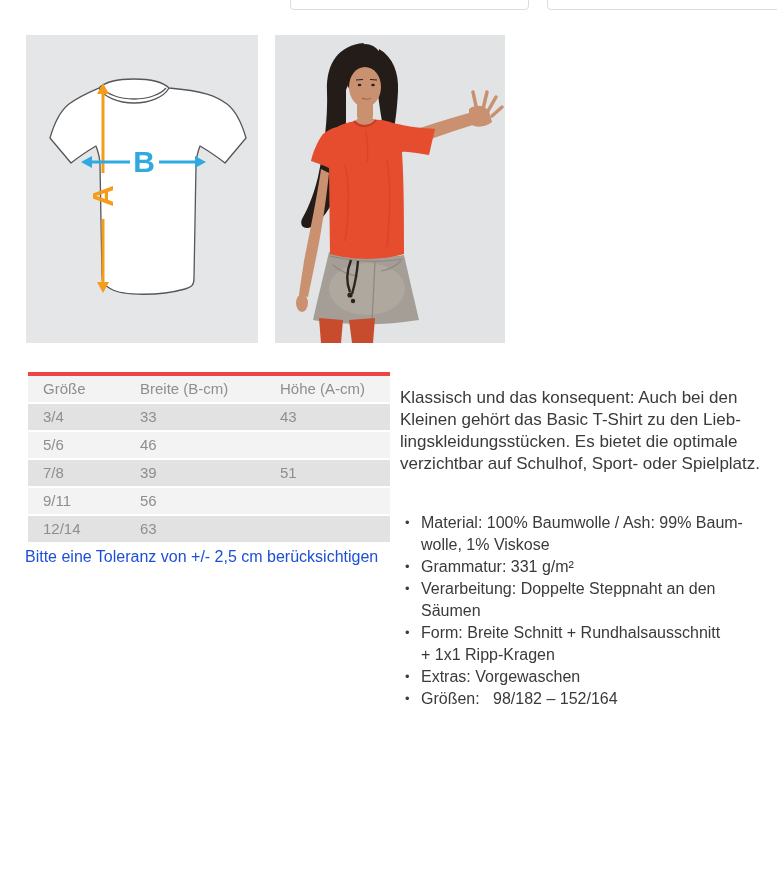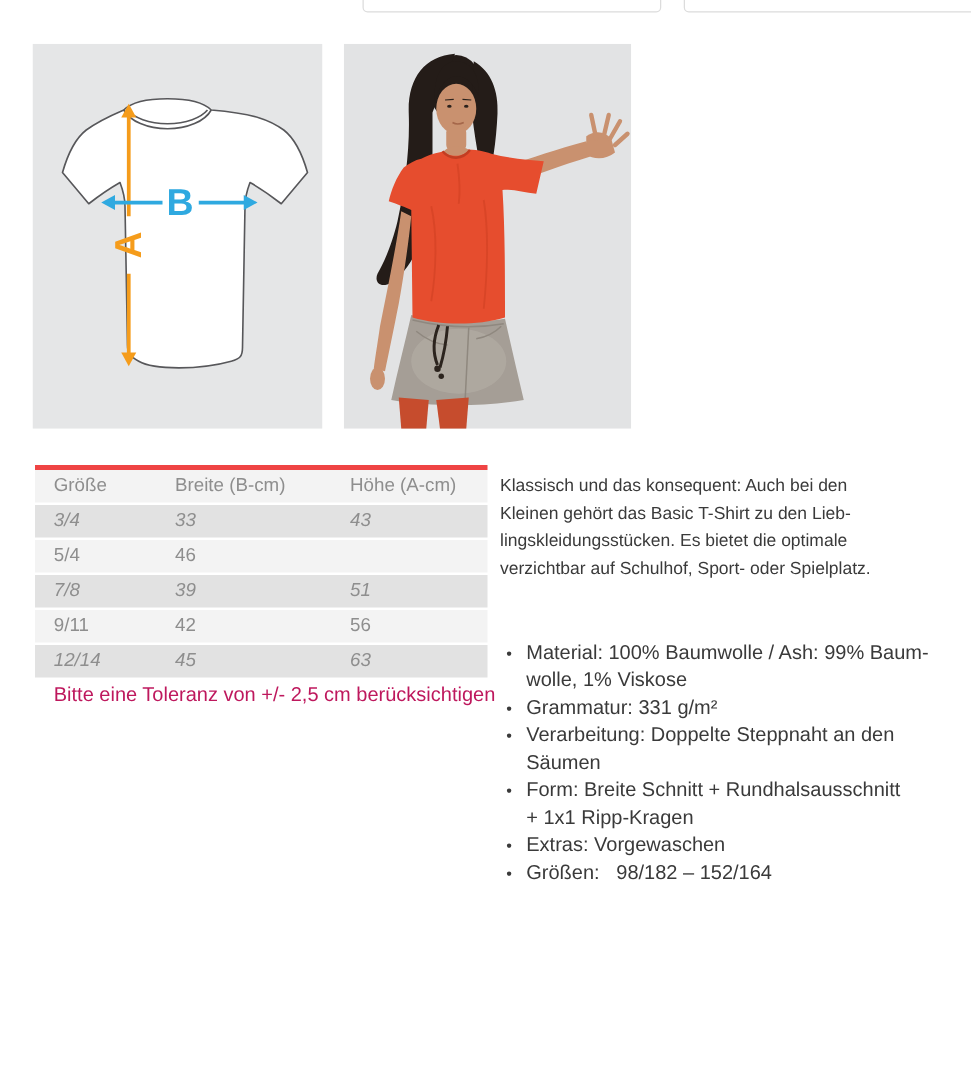--- a/index.html
+++ b/index.html
@@ -12,24 +12,24 @@
   .cutoff.c2{left:547px;width:234px;}
   .panel{position:absolute;top:35px;}
   .panel.diagram{left:26px;width:232px;height:308px;}
   .panel.photo{left:275px;width:230px;height:308px;}
   svg{display:block;}
   svg text{font-family:"Liberation Sans","DejaVu Sans",sans-serif;}
   
   .size-table{position:absolute;left:28px;top:372px;width:362px;border-top:4px solid #ef4444;}
   .trow{display:grid;grid-template-columns:97px 140px 110px;height:26px;line-height:26px;
         padding-left:15px;font-size:15px;color:#8e8e8e;margin-bottom:2px;background:#f3f3f3;}
-  .trow.dark{background:#e2e2e2;font-style:italic;}
-  .tolerance{position:absolute;left:25px;top:548px;font-size:16px;color:#be185d;margin-left:18px;}
+  .trow.dark{background:#e2e2e2;}
+  .tolerance{position:absolute;left:25px;top:548px;font-size:16px;color:#1d4ed8;}
   
-  .desc{position:absolute;left:400px;top:377px;width:377px;font-size:14px;line-height:22px;}
+  .desc{position:absolute;left:400px;top:387px;width:377px;font-size:17px;line-height:22px;}
   .dline{display:block;white-space:pre-wrap;}
   .features{position:absolute;left:405px;top:512px;width:372px;font-size:16px;line-height:22px;}
   .feat{display:flex;}
   .feat .dot{width:16px;font-size:13px;flex:none;}
   .fl{display:block;white-space:pre-wrap;}
 </style>
 </head>
 <body>
 
 <div class="page">
@@ -146,36 +146,34 @@
       <span>Größe</span>
       <span>Breite (B-cm)</span>
       <span>Höhe (A-cm)</span>
     </div>
     <div class="trow dark">
       <span>3/4</span>
       <span>33</span>
       <span>43</span>
     </div>
     <div class="trow">
-      <span>5/4</span>
+      <span>5/6</span>
       <span>46</span>
     </div>
     <div class="trow dark">
       <span>7/8</span>
       <span>39</span>
       <span>51</span>
     </div>
     <div class="trow">
       <span>9/11</span>
-      <span>42</span>
       <span>56</span>
     </div>
     <div class="trow dark">
       <span>12/14</span>
-      <span>45</span>
       <span>63</span>
     </div>
   </div>
 
   <div class="tolerance">Bitte eine Toleranz von +/- 2,5 cm berücksichtigen</div>
 
   <div class="desc">
     <span class="dline">Klassisch und das konsequent: Auch bei den</span>
     <span class="dline">Kleinen gehört das Basic T-Shirt zu den Lieb-</span>
     <span class="dline">lingskleidungsstücken. Es bietet die optimale</span>

